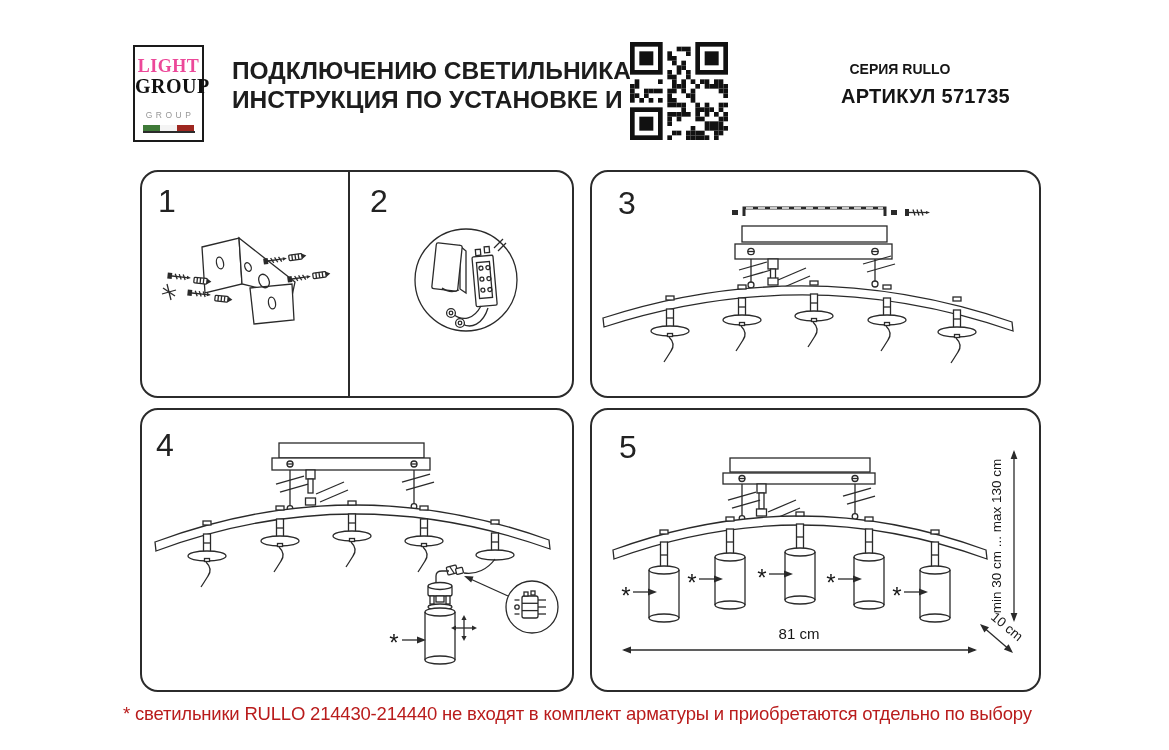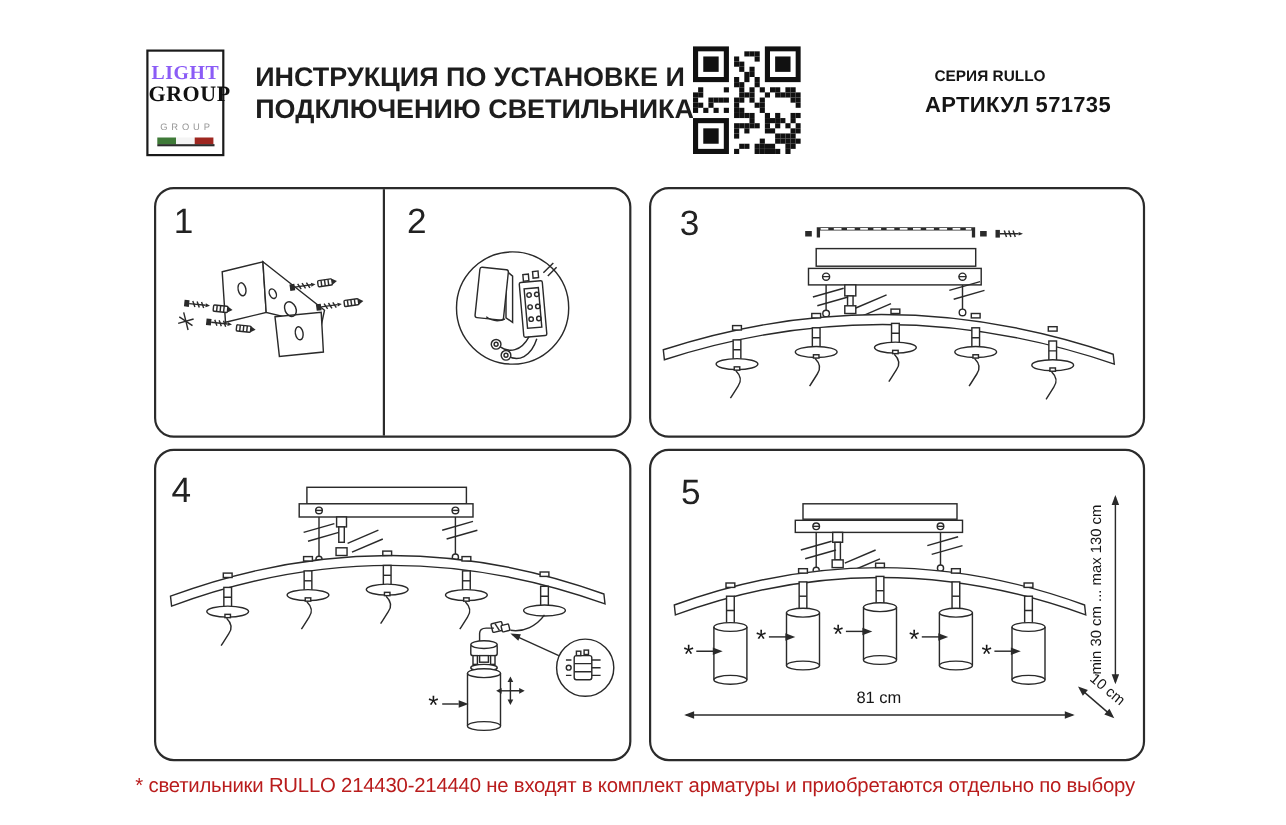--- a/index.html
+++ b/index.html
@@ -1,21 +1,21 @@
 <!DOCTYPE html>
 <html><head>
 <meta charset="utf-8">
 <style>
   html,body{margin:0;padding:0;background:#fff;}
   .page{position:relative;width:1169px;height:750px;background:#fff;overflow:hidden;
         font-family:"Liberation Sans",sans-serif;color:#1b1b1b;}
   
   .logo-box{position:absolute;left:133px;top:45px;width:67px;height:83px;border:2px solid #1a1a1a;
             text-align:center;padding-top:10px;background:#fff;}
-  .logo-line1{font-family:"Liberation Serif",serif;font-weight:bold;font-size:18px;letter-spacing:.5px;line-height:19px;color:#8b5cf6;}
+  .logo-line1{font-family:"Liberation Serif",serif;font-weight:bold;font-size:18px;letter-spacing:.5px;line-height:19px;color:#ec4899;}
   .logo-line2{font-family:"Liberation Serif",serif;font-weight:bold;font-size:20px;letter-spacing:.5px;line-height:21px;color:#111;}
   .logo-line3{font-size:8.5px;letter-spacing:3.5px;color:#979797;margin-top:13px;text-indent:3px;}
   .logo-flag{width:52px;height:6px;margin:5px auto 0;display:flex;border-bottom:2px solid #2b2b2b;}
   .logo-flag span{flex:1;}
   .doc-title{position:absolute;left:232px;top:56px;width:400px;font-weight:bold;font-size:24.5px;
              line-height:29px;color:#1d1d1d;letter-spacing:0px;}
   .qr{position:absolute;left:630px;top:42px;width:98px;height:98px;}
   .series-block{position:absolute;left:790px;top:61px;width:220px;text-align:center;color:#151515;}
   .series-line{font-weight:bold;font-size:14px;}
   .article-line{font-weight:bold;font-size:20px;margin-top:8px;letter-spacing:.3px;text-align:right;}
@@ -46,22 +46,22 @@
     <div class="logo-line2">GROUP</div>
     <div class="logo-line3">GROUP</div>
     <div class="logo-flag">
       <span style="background:#3f7a38;"></span>
       <span style="background:#f4f4f4;"></span>
       <span style="background:#9e2720;"></span>
     </div>
   </div>
 
   <div class="doc-title">
+    <div>ПОДКЛЮЧЕНИЮ СВЕТИЛЬНИКА</div>
     <div>ИНСТРУКЦИЯ ПО УСТАНОВКЕ И</div>
-    <div>ПОДКЛЮЧЕНИЮ СВЕТИЛЬНИКА</div>
   </div>
 
   <svg class="qr" viewBox="0 0 21 21">
       <rect x="0" y="0" width="21" height="21" fill="#fff"></rect>
       <rect x="0" y="0" width="7" height="7" fill="#111"></rect>
       <rect x="1" y="1" width="5" height="5" fill="#fff"></rect>
       <rect x="2" y="2" width="3" height="3" fill="#111"></rect>
       <rect x="14" y="0" width="7" height="7" fill="#111"></rect>
       <rect x="15" y="1" width="5" height="5" fill="#fff"></rect>
       <rect x="16" y="2" width="3" height="3" fill="#111"></rect>

